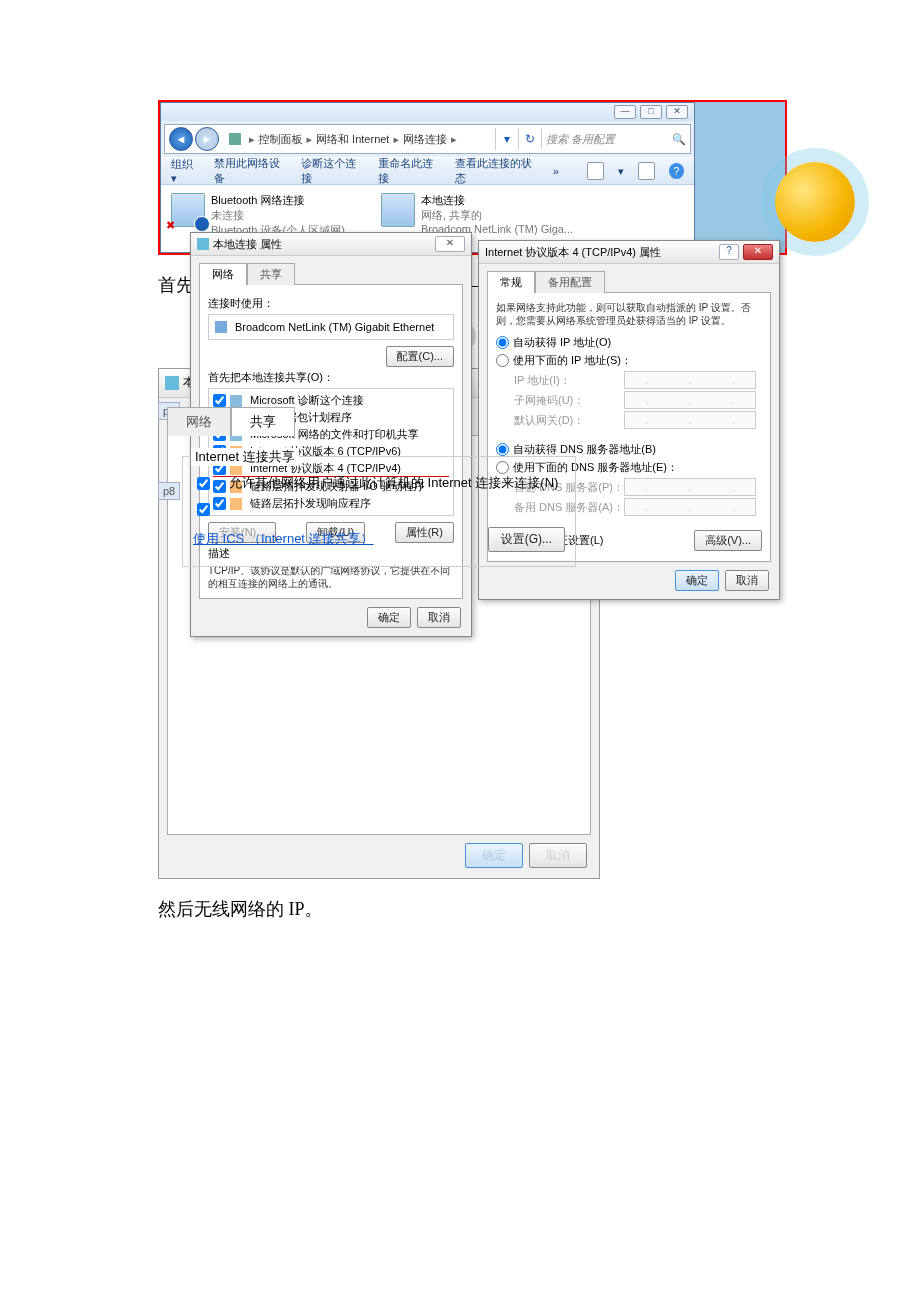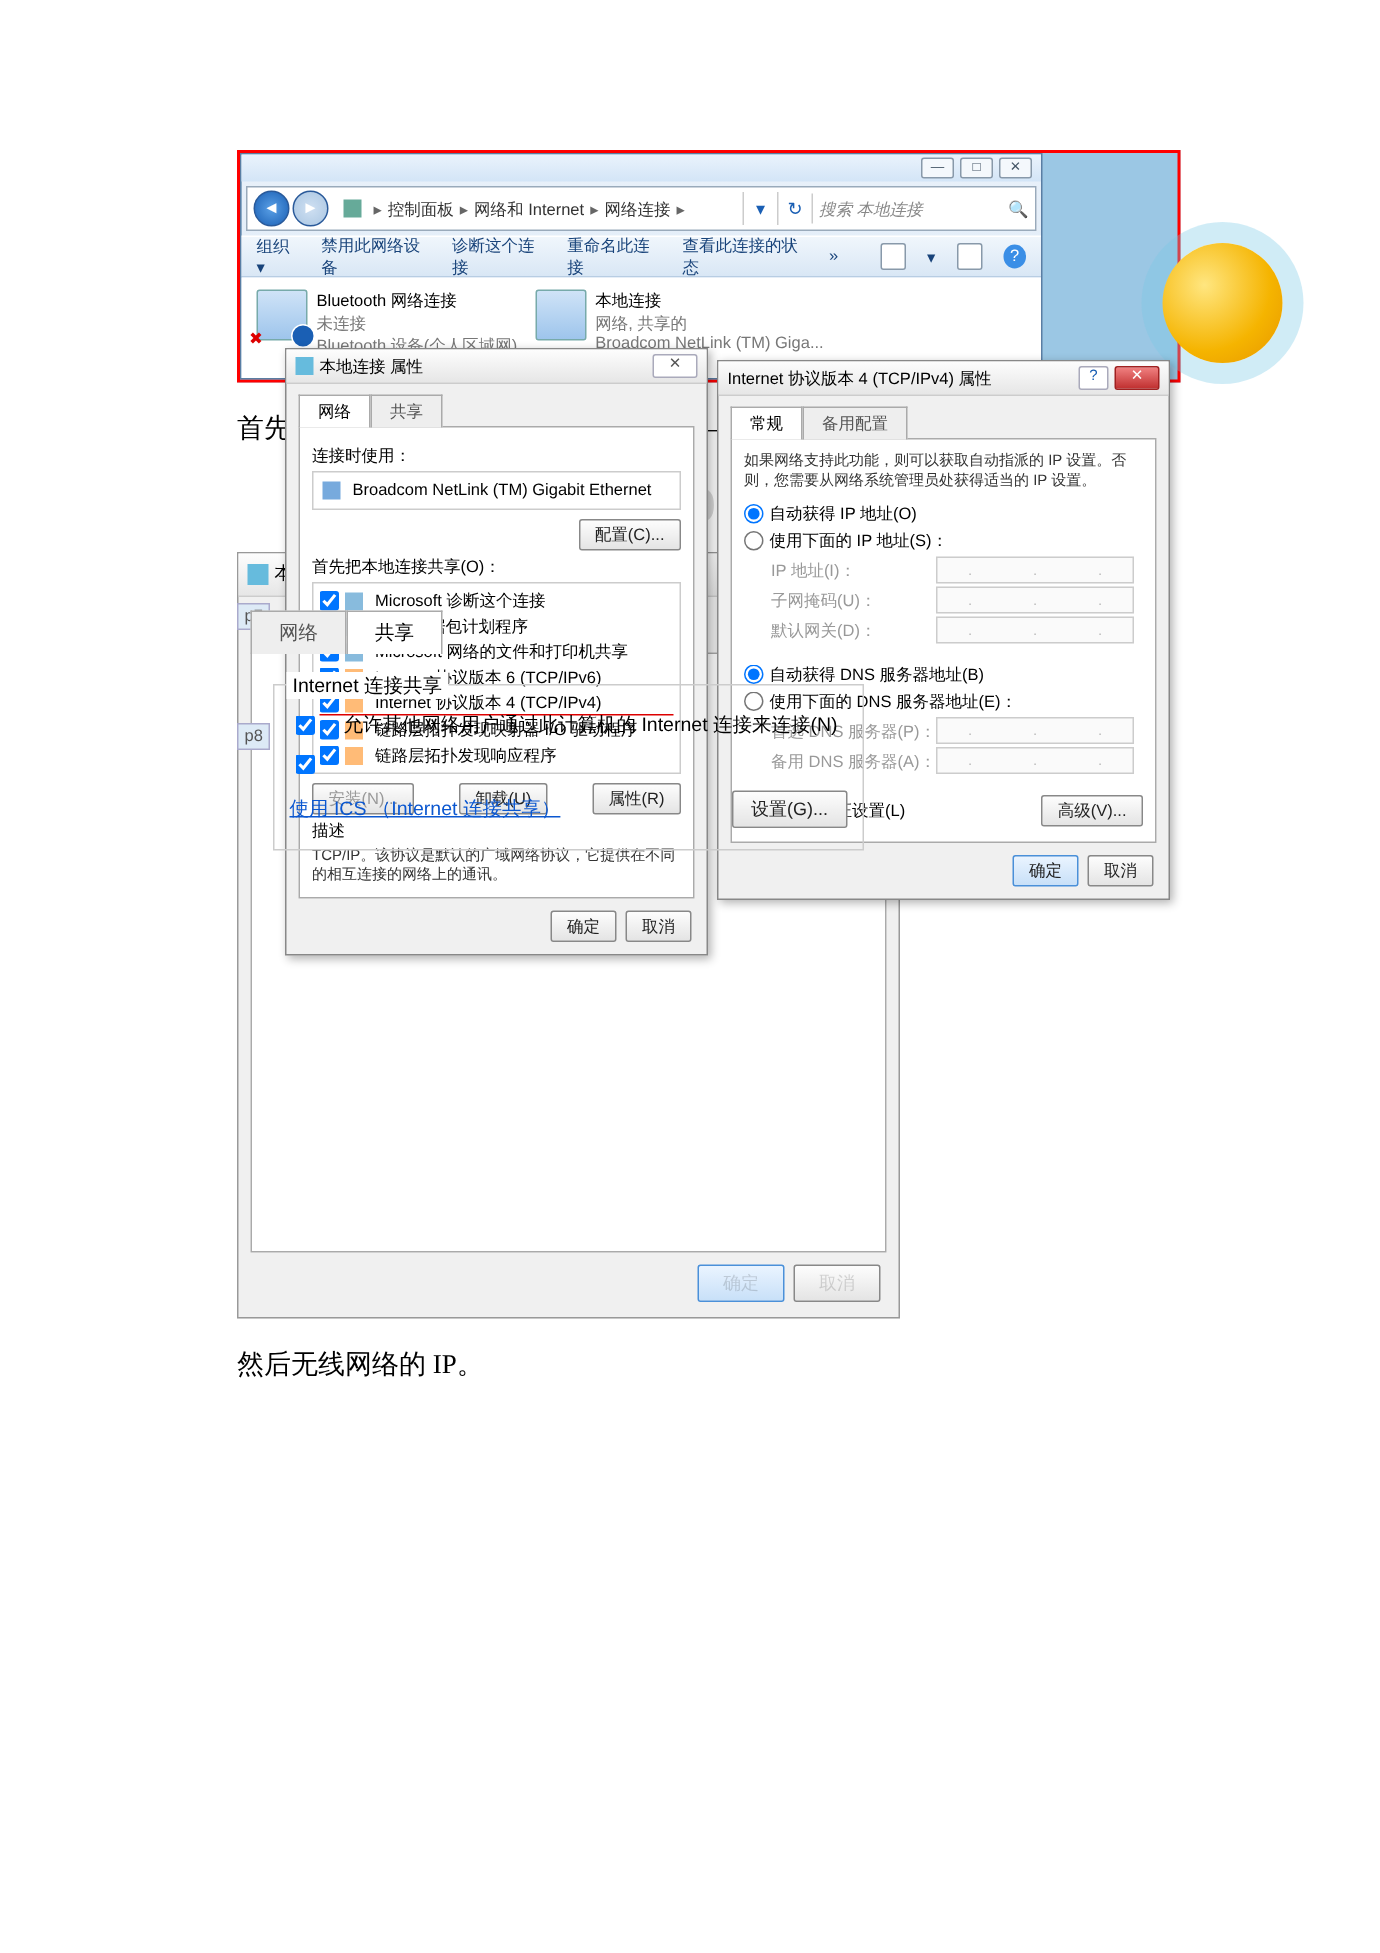--- a/index.html
+++ b/index.html
@@ -14,21 +14,21 @@
 .crumb{flex:1;display:flex;align-items:center;gap:4px;padding:0 6px;font-size:11px;color:#333}
 .crumb span{white-space:nowrap}
 .arrow{color:#666}
 .refbtn{width:22px;height:22px;border-left:1px solid #ccc;display:flex;align-items:center;justify-content:center;color:#1a5fb4}
 .search{width:140px;height:20px;border-left:1px solid #ccc;display:flex;align-items:center;padding:0 4px;color:#888;font-style:italic;font-size:11px}
 .magn{margin-left:auto;color:#1a5fb4;font-style:normal}
 .toolbar{height:26px;background:linear-gradient(#f0f6fc,#d9e7f5);display:flex;align-items:center;gap:14px;padding:0 10px;font-size:11px;color:#18437a;border-top:1px solid #fff;border-bottom:1px solid #b8cde3}
 .toolbar .spacer{flex:1}
 .tbicon{width:16px;height:16px;border:1px solid #89a;background:#fff;border-radius:2px}
 .helpcirc{width:16px;height:16px;border-radius:50%;background:#3a8ee6;color:#fff;font-size:11px;text-align:center;line-height:16px}
-.conns{display:flex;gap:12px;padding:8px 10px 14px 10px;background:#fff}
+.conns{display:flex;gap:36px;padding:8px 10px 14px 10px;background:#fff}
 .conn{display:flex;gap:6px;font-size:11px}
 .connico{width:32px;height:32px;background:linear-gradient(#cfe3f7,#9ec5ec);border:1px solid #7aa;border-radius:2px;position:relative}
 .connico.bt::after{content:"";position:absolute;right:-6px;bottom:-6px;width:14px;height:14px;border-radius:50%;background:#1a5fb4;border:1px solid #fff}
 .connico.x::before{content:"✖";position:absolute;left:-6px;bottom:-6px;color:#d00;font-size:11px}
 .conn .t{color:#000}
 .conn .s{color:#777}
 .dlg{position:absolute;background:#f0f0f0;border:1px solid #888;box-shadow:2px 2px 6px rgba(0,0,0,.3);font-size:11px}
 .dlg-title{height:22px;background:linear-gradient(#fdfdfd,#e6e6e6);display:flex;align-items:center;padding:0 6px;border-bottom:1px solid #ccc}
 .dlg-title .x{margin-left:auto;width:28px;height:14px;border:1px solid #aab;border-radius:2px;background:#fff;text-align:center;font-size:10px;line-height:12px;color:#555}
 .dlg-title .x.red{background:linear-gradient(#f08080,#c03030);color:#fff;border-color:#a02020}
@@ -94,21 +94,21 @@
           <span>控制面板</span>
           <span class="arrow">▸</span>
           <span>网络和 Internet</span>
           <span class="arrow">▸</span>
           <span>网络连接</span>
           <span class="arrow">▸</span>
         </div>
         <div class="refbtn">▾</div>
         <div class="refbtn">↻</div>
         <div class="search">
-          <span>搜索 本地连接</span>
+          <span>搜索 备用配置</span>
           <span class="magn">🔍</span>
         </div>
       </div>
       <div class="toolbar">
         <span>组织 ▾</span>
         <span>禁用此网络设备</span>
         <span>诊断这个连接</span>
         <span>重命名此连接</span>
         <span>查看此连接的状态</span>
         <span>»</span>

